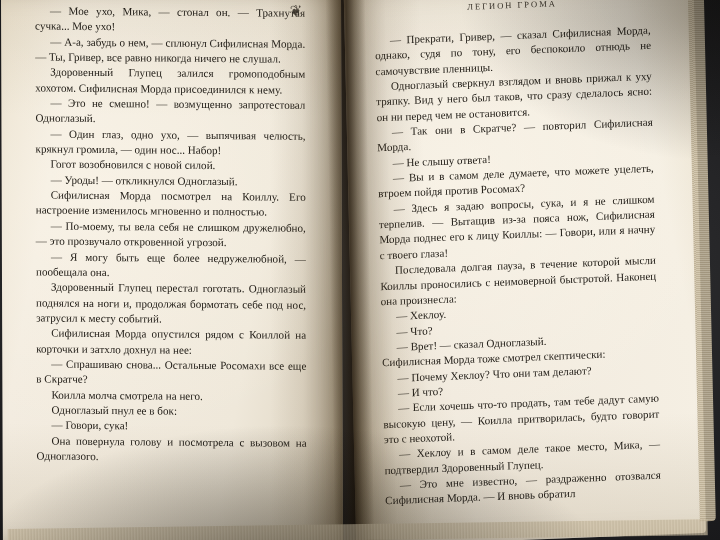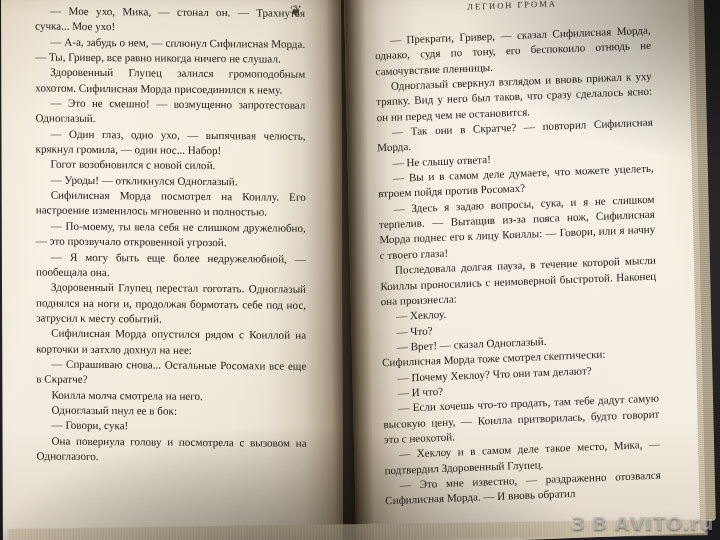--- a/index.html
+++ b/index.html
@@ -205,14 +205,13 @@
       <div class="curve-r"></div>
     </div>
 
     <div class="gutter"></div>
     <div class="edge-right"></div>
     <div class="edge-bottom"></div>
   </div>
 
   <div class="dof"></div>
 
-  <div class="watermark">З В АVITO.ru</div>
 </div>
 
 </body></html>

